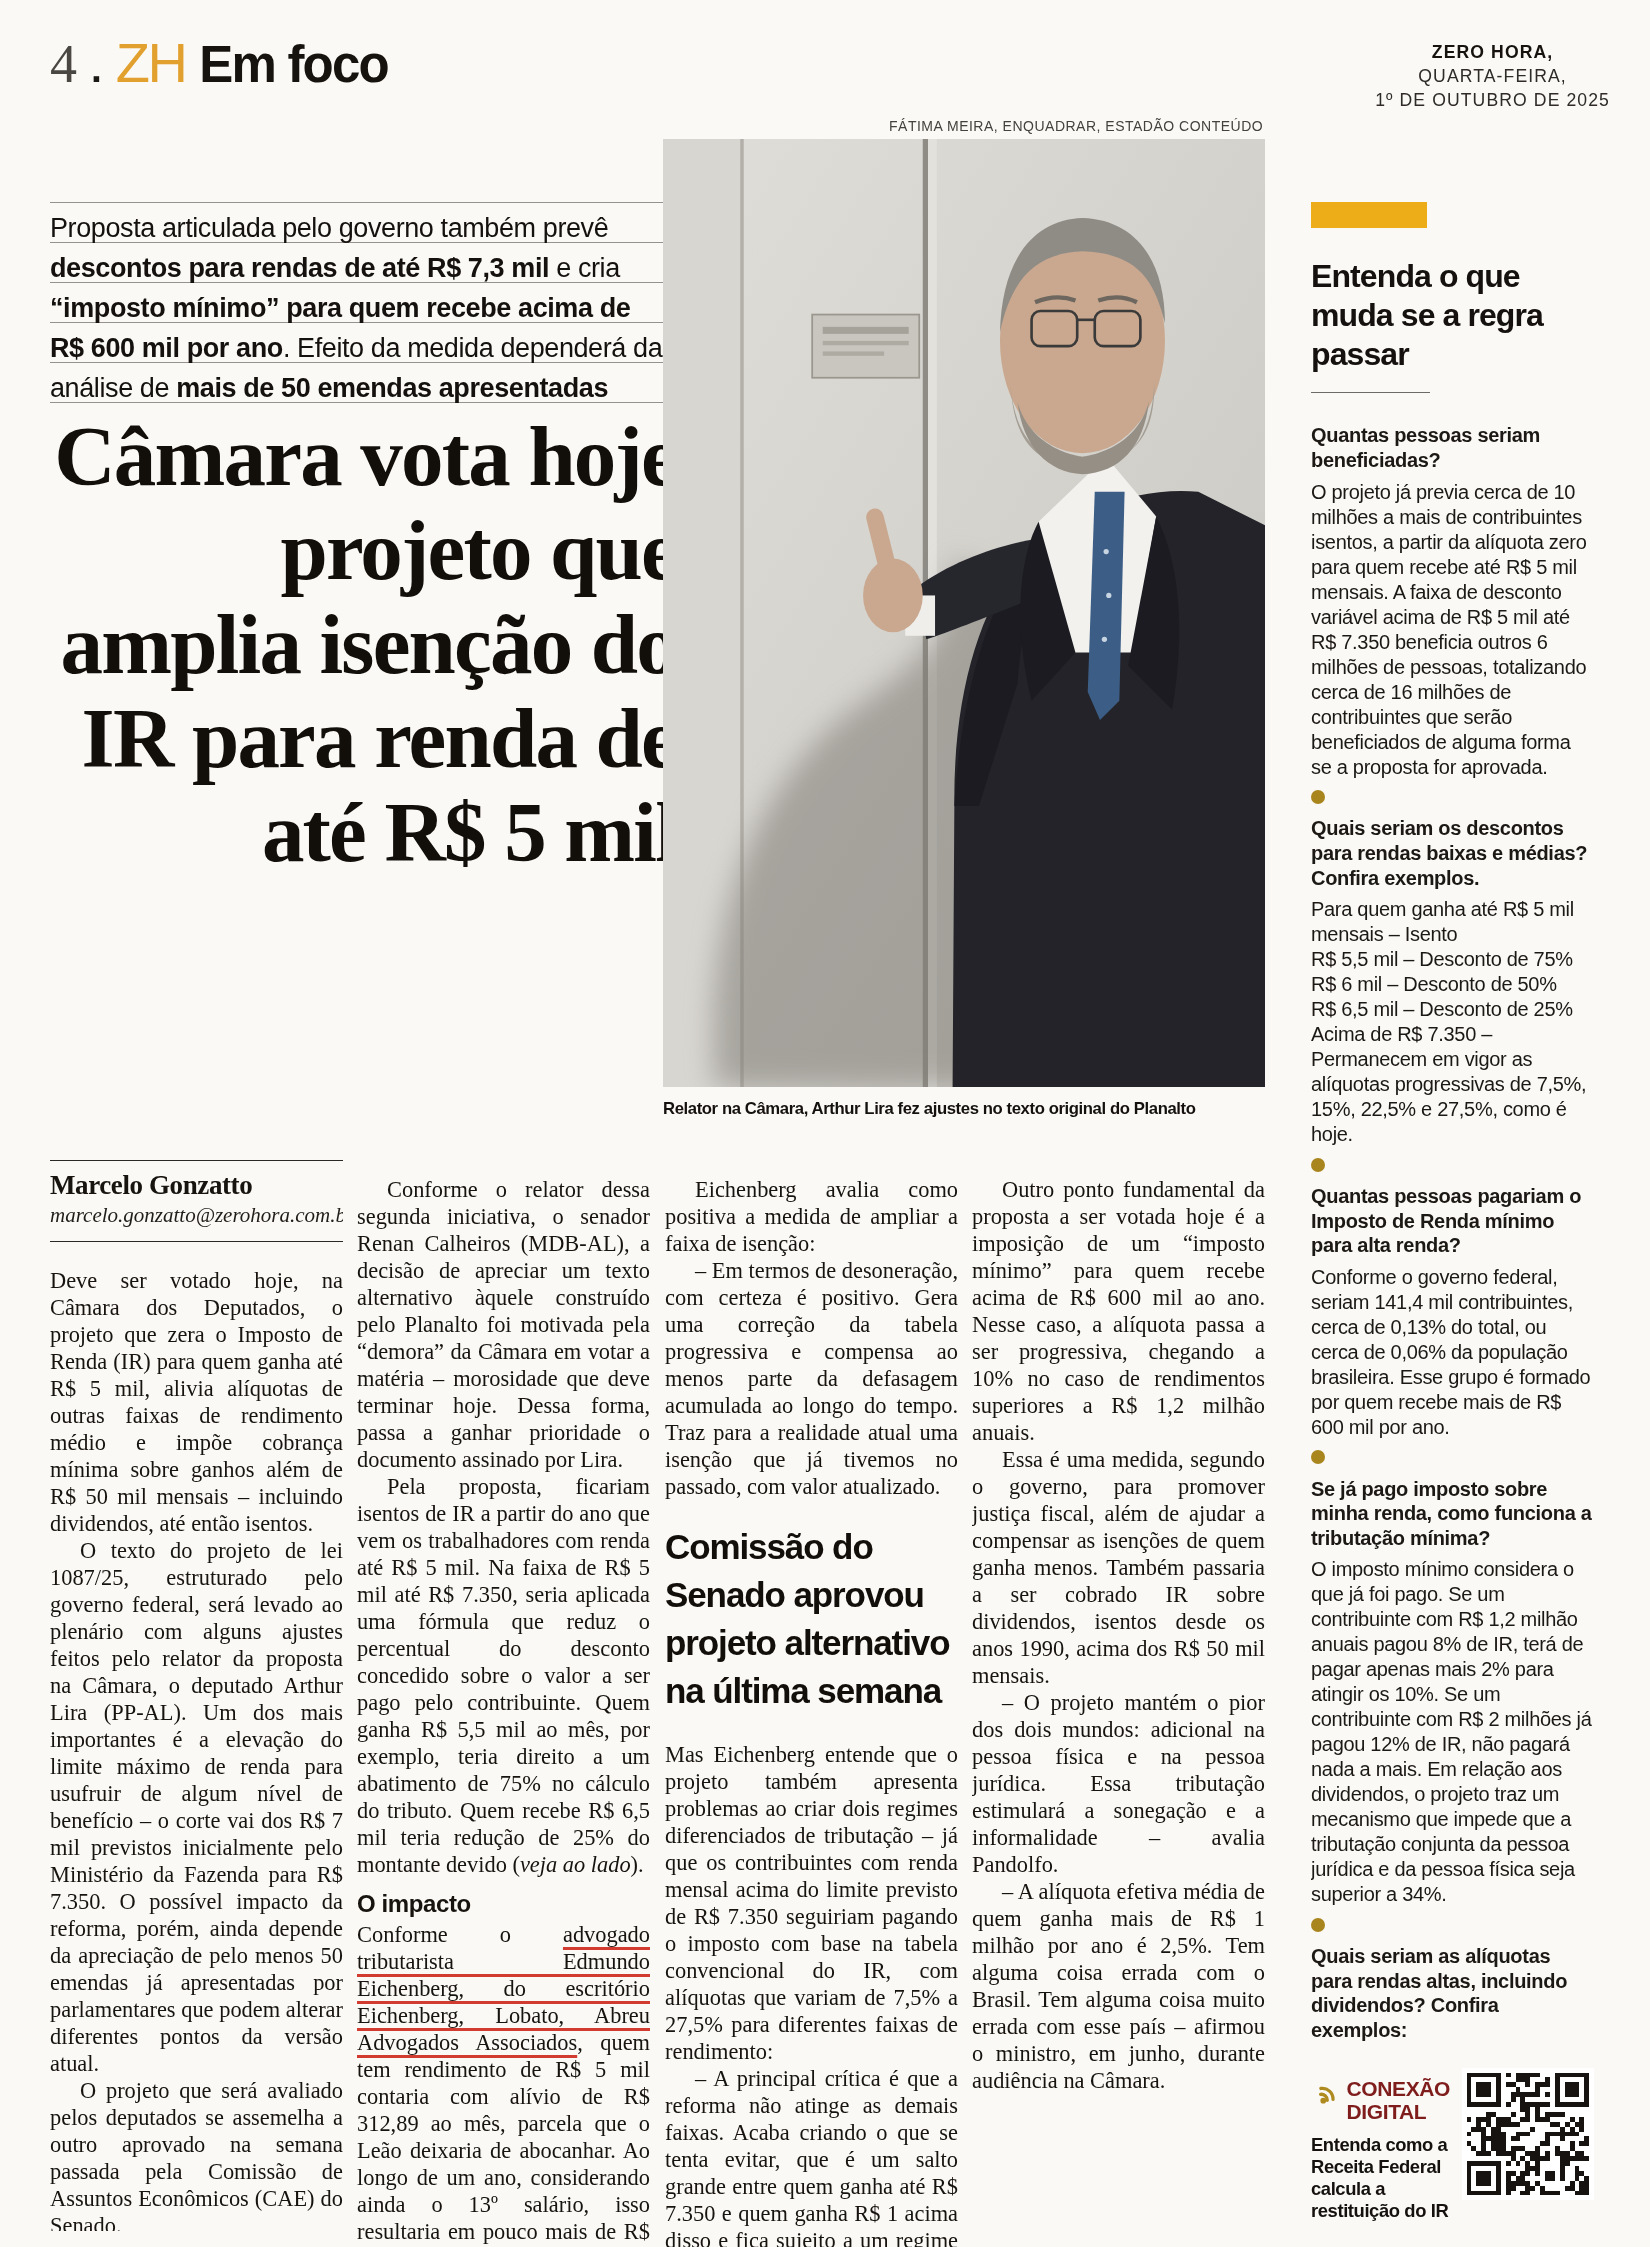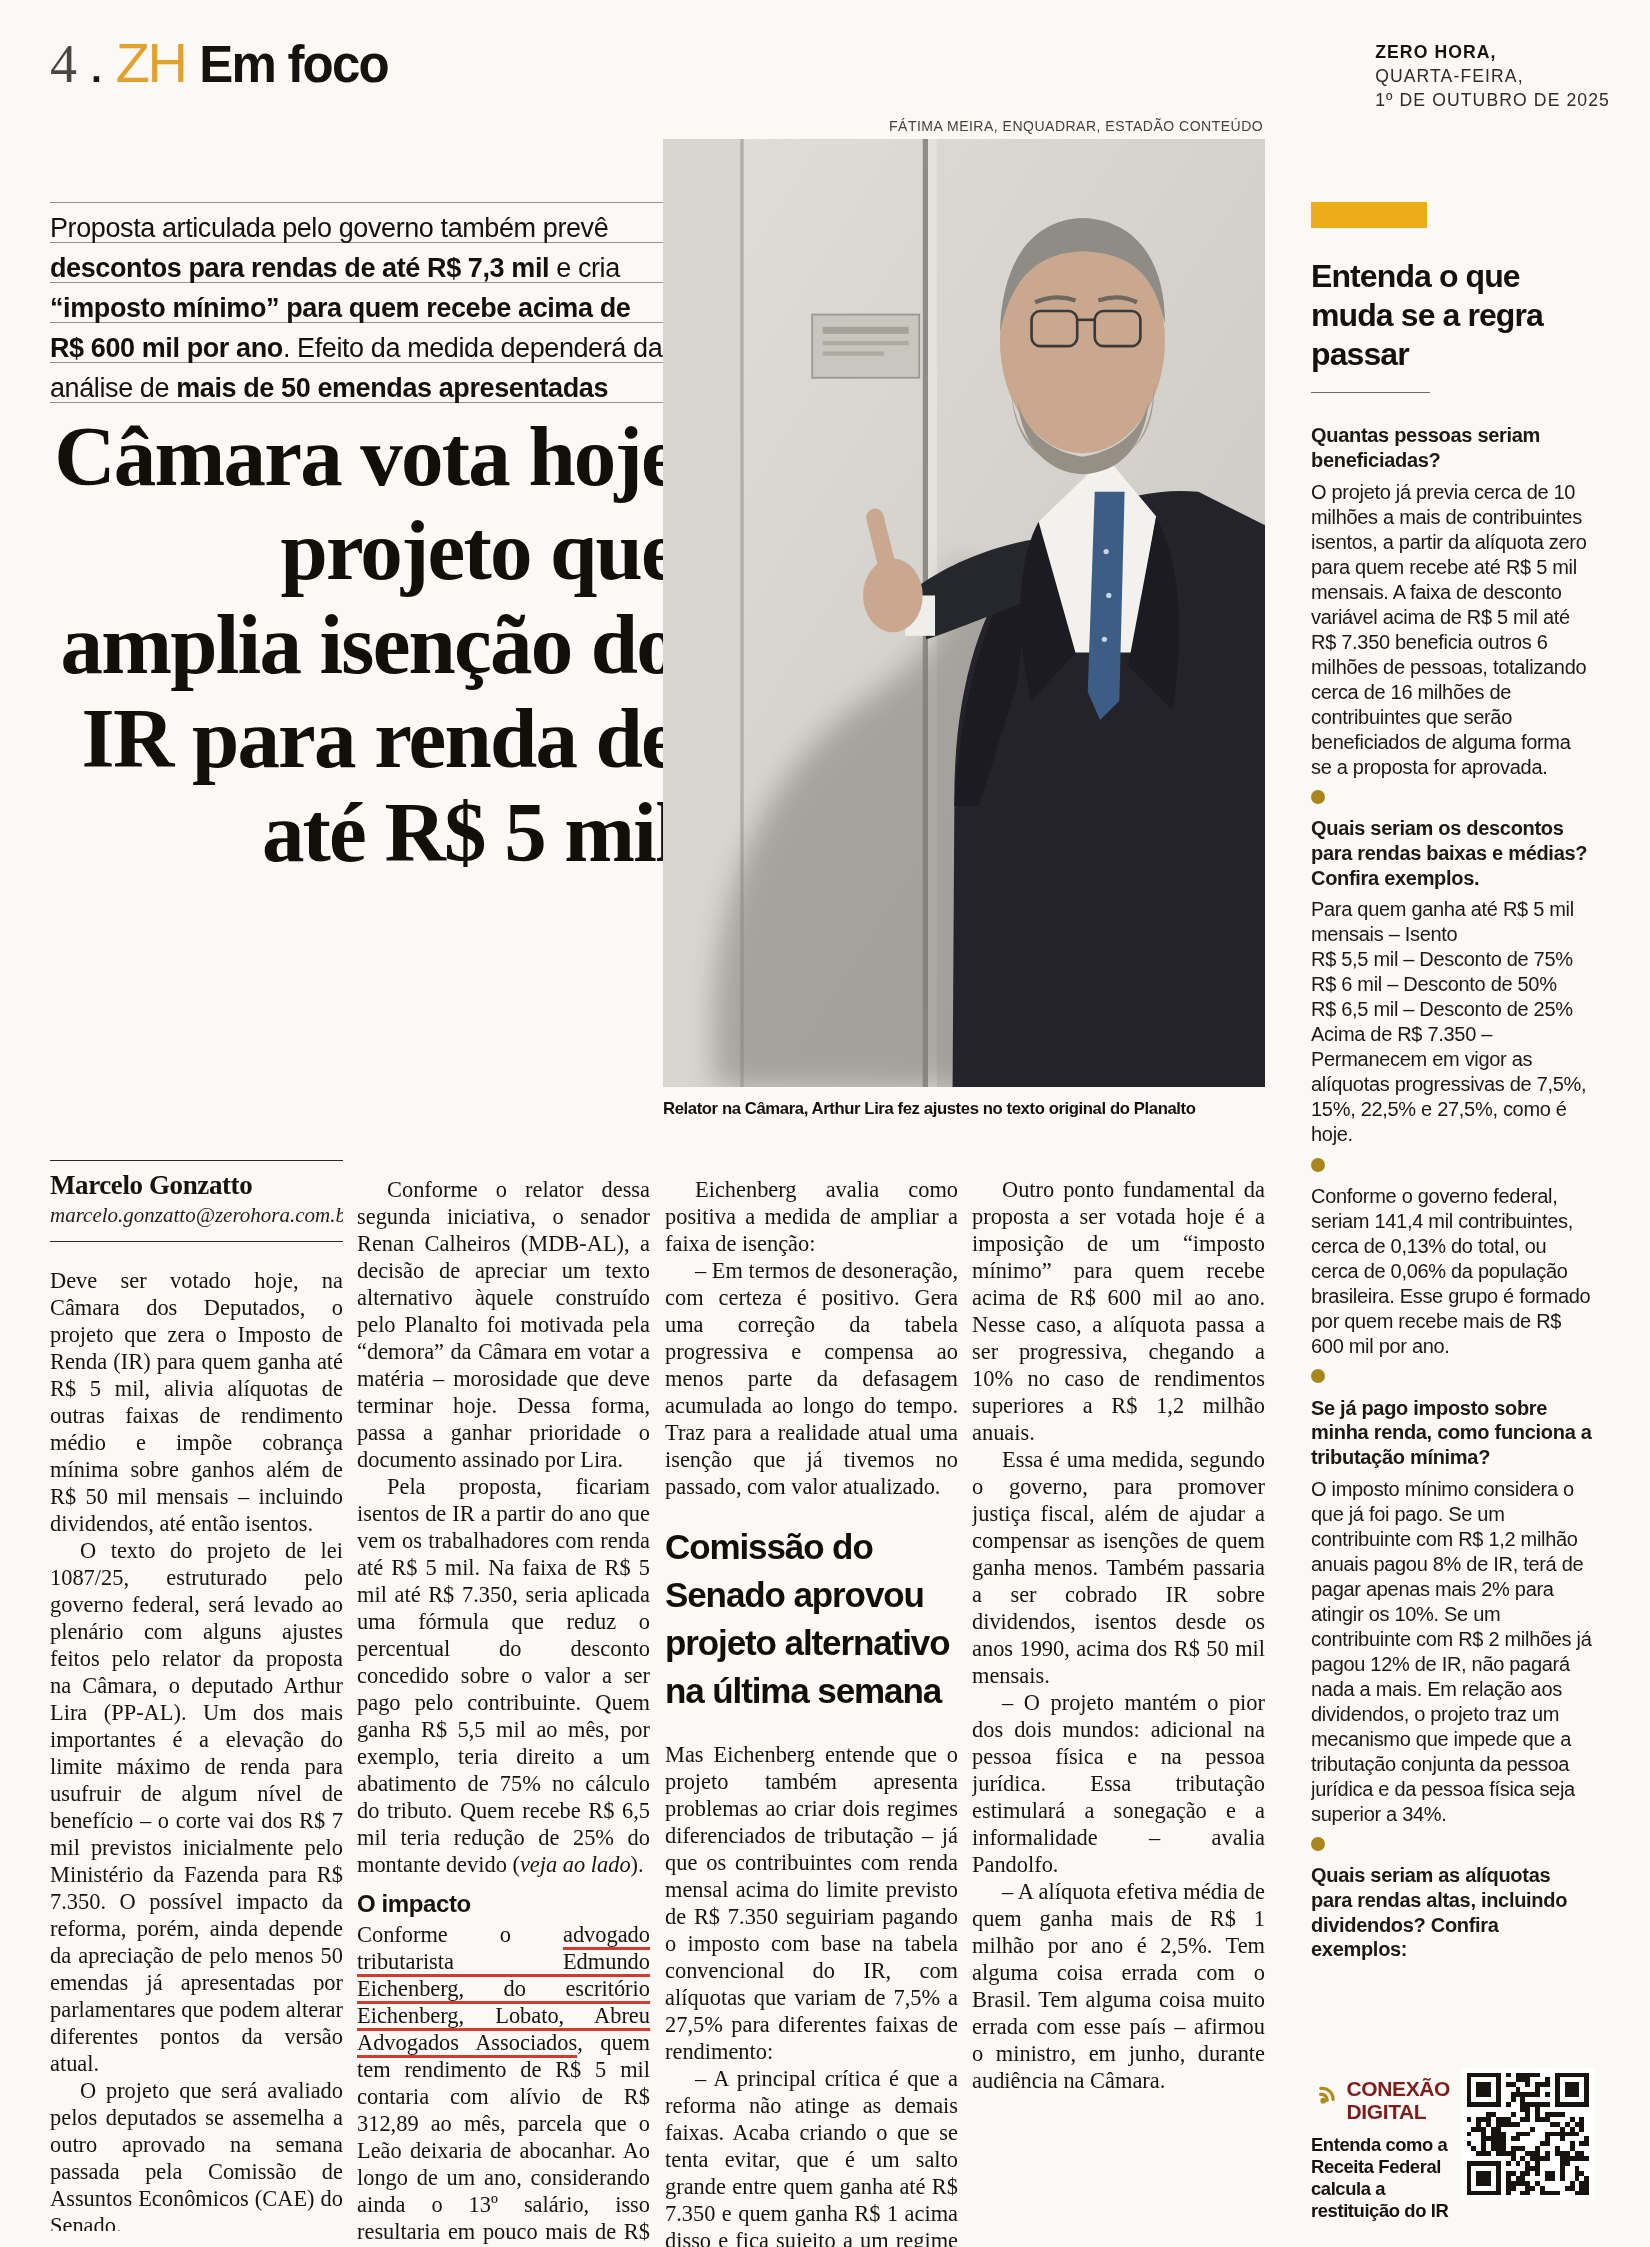--- a/index.html
+++ b/index.html
@@ -4,21 +4,21 @@
 <style>
   html,body{margin:0;padding:0;background:#dedcd7;}
   .page{position:relative;width:1650px;height:2247px;background:#faf9f5;overflow:hidden;
         font-family:"Liberation Sans",sans-serif;color:#1c1915;}
   
   .hdr-left{position:absolute;left:50px;top:30px;display:flex;align-items:baseline;gap:14px;}
   .page-num{font-family:"Liberation Serif",serif;font-size:54px;color:#4a4742;}
   .hdr-sep{font-size:39px;font-weight:700;color:#1c1915;}
   .zh-logo{font-size:56px;font-weight:400;letter-spacing:-2.6px;color:#E2A12F;}
   .section-name{font-size:51px;font-weight:800;letter-spacing:-1.8px;color:#16120e;}
-  .hdr-right{position:absolute;right:40px;top:40px;text-align:left;font-size:17.6px;
+  .hdr-right{position:absolute;right:40px;top:40px;text-align:center;font-size:17.6px;
              line-height:24px;letter-spacing:1.1px;color:#2e2b28;font-weight:400;}
   .hdr-right .m0{font-weight:700;color:#16120e;}
   
   .lede{position:absolute;left:50px;top:202px;width:618px;font-size:27px;line-height:40px;
         letter-spacing:-0.4px;color:#14110e;
         background:repeating-linear-gradient(to bottom,#96938e 0 0.9px,transparent 0.9px 40px);
         padding-top:6.1px;min-height:200px;}
   
   .headline{position:absolute;left:50px;top:409px;width:627px;margin:0;
             font-family:"Liberation Serif",serif;font-weight:700;font-size:85px;
@@ -153,20 +153,21 @@
         <div class="sb-dot"></div>
         <div class="sb-q">Quais seriam os descontos para rendas baixas e médias? Confira exemplos.</div>
         <div class="sb-lines">
           <div class="sb-line">Para quem ganha até R$ 5 mil mensais – Isento</div>
           <div class="sb-line">R$ 5,5 mil – Desconto de 75%</div>
           <div class="sb-line">R$ 6 mil – Desconto de 50%</div>
           <div class="sb-line">R$ 6,5 mil – Desconto de 25%</div>
           <div class="sb-line">Acima de R$ 7.350 – Permanecem em vigor as alíquotas progressivas de 7,5%, 15%, 22,5% e 27,5%, como é hoje.</div>
         </div>
         <div class="sb-dot"></div>
+        <div class="sb-q">Quantas pessoas pagariam o Imposto de Renda mínimo para alta renda?</div>
         <div class="sb-a">Conforme o governo federal, seriam 141,4 mil contribuintes, cerca de 0,13% do total, ou cerca de 0,06% da população brasileira. Esse grupo é formado por quem recebe mais de R$ 600 mil por ano.</div>
         <div class="sb-dot"></div>
         <div class="sb-q">Se já pago imposto sobre minha renda, como funciona a tributação mínima?</div>
         <div class="sb-a">O imposto mínimo considera o que já foi pago. Se um contribuinte com R$ 1,2 milhão anuais pagou 8% de IR, terá de pagar apenas mais 2% para atingir os 10%. Se um contribuinte com R$ 2 milhões já pagou 12% de IR, não pagará nada a mais. Em relação aos dividendos, o projeto traz um mecanismo que impede que a tributação conjunta da pessoa jurídica e da pessoa física seja superior a 34%.</div>
         <div class="sb-dot"></div>
         <div class="sb-q">Quais seriam as alíquotas para rendas altas, incluindo dividendos? Confira exemplos:</div>
       </div>
   </aside>
 
   <div class="conexao">

